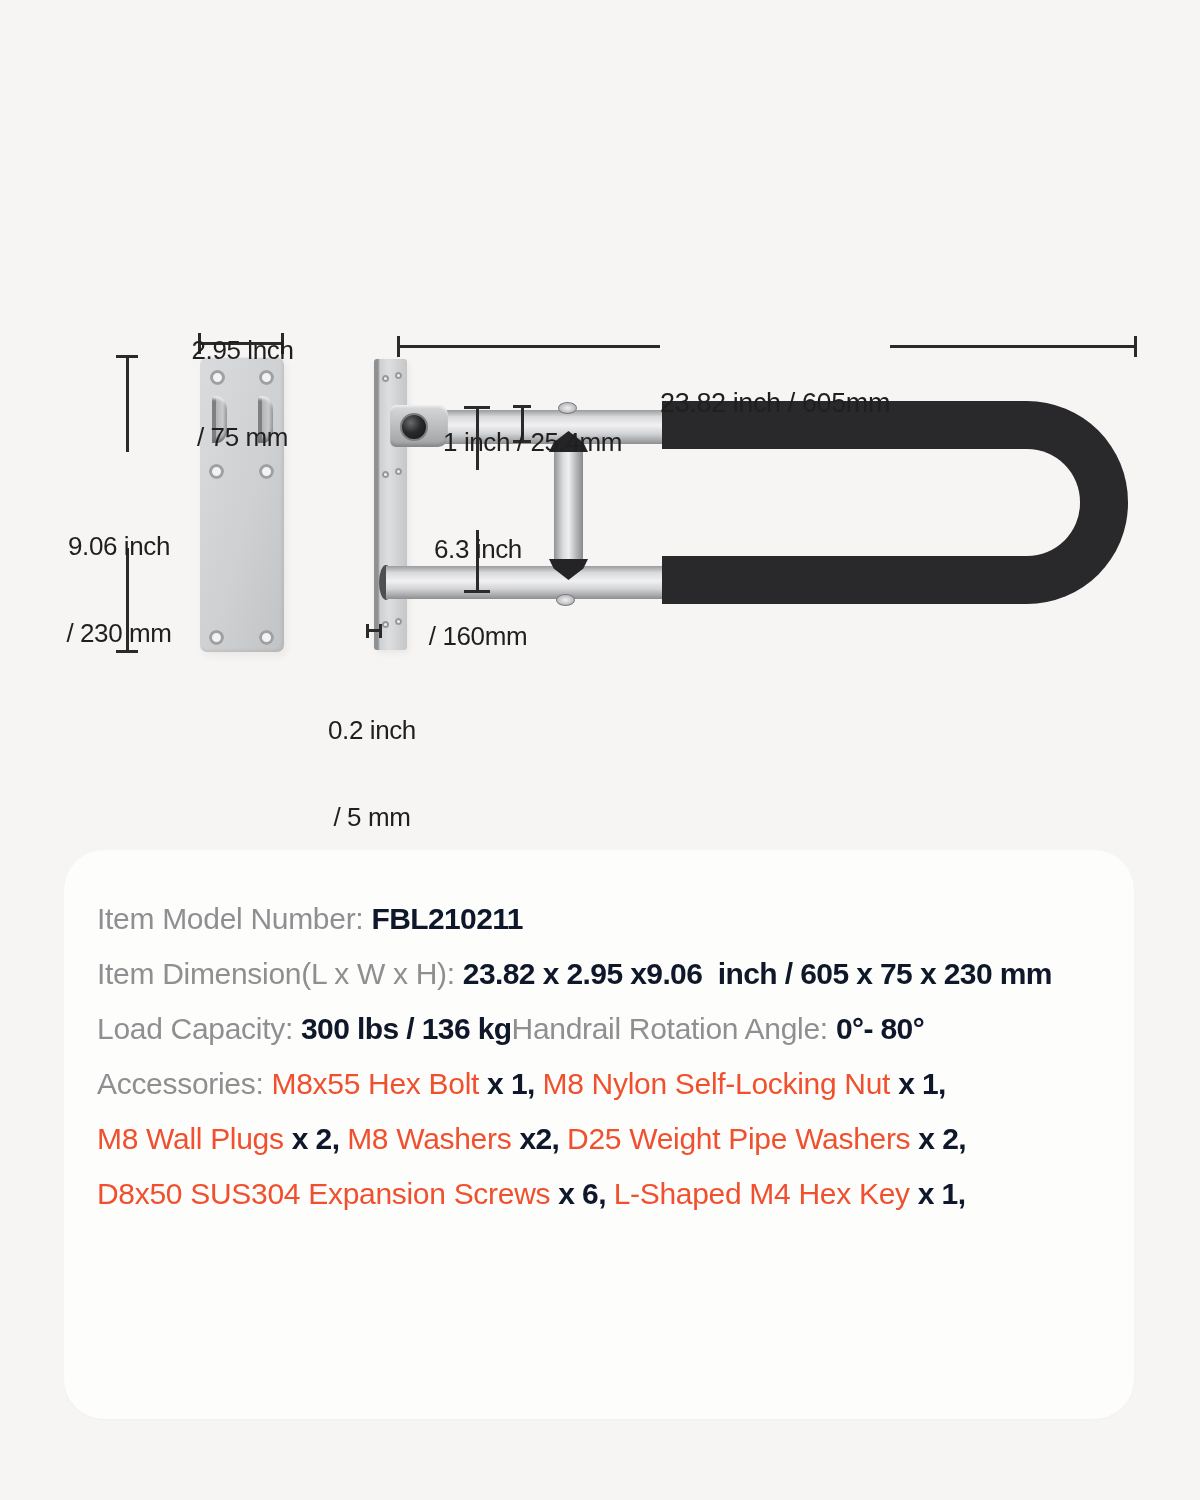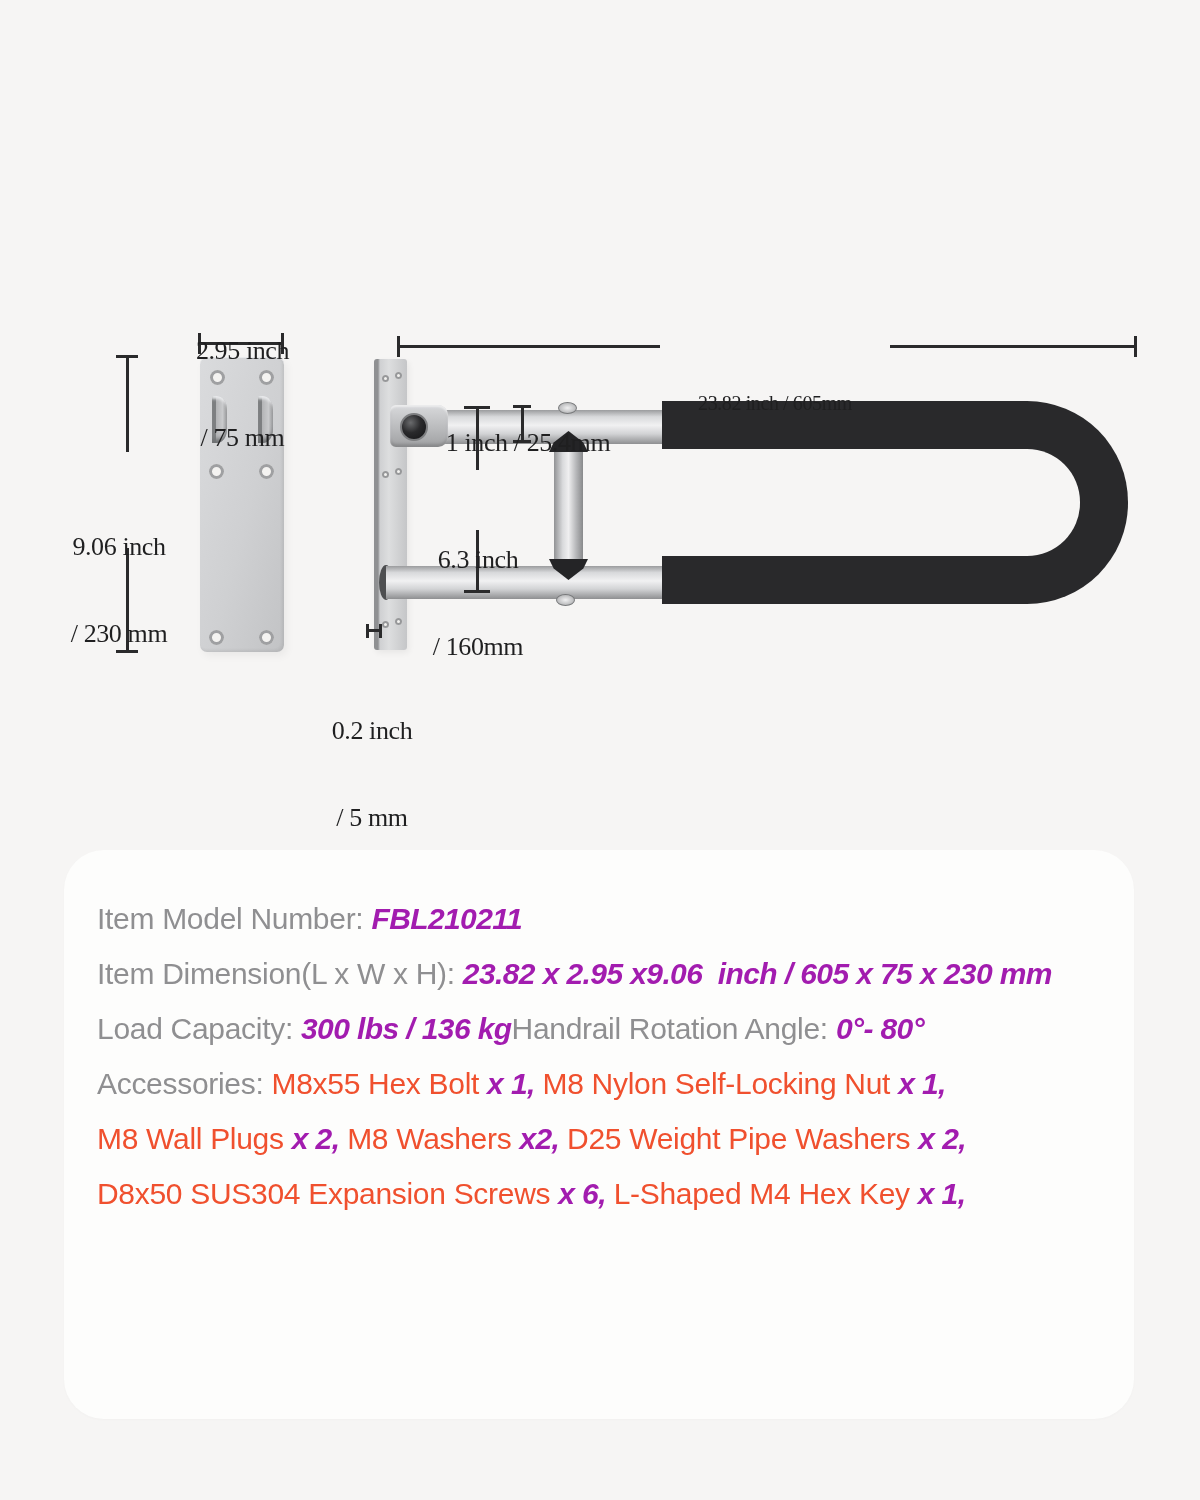--- a/index.html
+++ b/index.html
@@ -2,22 +2,22 @@
 <html><head>
 <meta charset="utf-8">
 <style>
   html,body{margin:0;padding:0;background:#f6f5f4;}
   .page{position:relative;width:1200px;height:1500px;background:#f6f5f4;overflow:hidden;
         font-family:"Liberation Sans","DejaVu Sans",sans-serif;}
 
   
   .dim{position:absolute;background:#2a2a2b;}
   .dim-label{position:absolute;color:#1f1f20;font-size:26px;line-height:29px;
-             letter-spacing:-0.4px;text-align:center;white-space:pre;font-family:Liberation Serif, serif;}
-  .dim-label.big{font-size:20px;}
+             letter-spacing:-0.4px;text-align:center;white-space:pre;}
+  .dim-label.big{font-size:27px;text-align:right;}
 
   
   .plate-front{position:absolute;left:200px;top:357px;width:84px;height:295px;border-radius:7px;
     background:linear-gradient(105deg,#dadbdd 0%,#cfd0d2 55%,#c2c3c5 100%);
     box-shadow:inset 0 1px 0 #e9eaec, inset -2px -2px 3px rgba(0,0,0,.07), 3px 4px 8px rgba(0,0,0,.05);}
   .hole{position:absolute;width:15px;height:15px;border-radius:50%;background:#f4f3f1;
     box-shadow:inset 0 0 0 3px #9fa0a2;}
   .hook{position:absolute;width:15px;height:47px;border-radius:0 10px 10px 0/0 14px 14px 0;
     background:linear-gradient(90deg,#7e8082 0 4px,#b3b4b6 4px,#c9cacc 70%,#9b9c9e);
     box-shadow:inset 0 -6px 4px -2px #6f7173, inset 0 5px 3px -2px #e9eaec;}
@@ -48,21 +48,21 @@
     background:radial-gradient(#f0f0f1,#a3a4a6);border:1px solid #77787a;}
 
   
   .panel{position:absolute;left:64px;top:850px;width:1070px;height:569px;background:#fdfdfc;
     border-radius:40px;box-shadow:0 1px 3px rgba(0,0,0,.02);}
   .spec-row{height:55px;line-height:55px;font-size:30px;white-space:pre;padding-left:33px;
     letter-spacing:-0.3px;color:#8f8f91;}
   .spec-row:first-child{margin-top:41px;}
   .seg-label{color:#8f8f91;}
   .seg-value{color:#f0502e;}
-  .seg-bold{color:#a21caf;font-weight:bold;letter-spacing:-0.6px;font-style:italic;}
+  .seg-bold{color:#0f172a;font-weight:bold;letter-spacing:-0.6px;}
   .spec-row:nth-child(4) .gap{margin-left:68px;}
   .spec-row:nth-child(5) .gap{margin-left:26px;}
 </style>
 </head>
 <body>
 
 <div class="page">
 
   <div>
 
@@ -131,21 +131,21 @@
     <div class="dim" style="left:513px;top:440px;width:18px;height:3px"></div>
     <div class="dim" style="left:521px;top:407px;width:3px;height:34px"></div>
     <div class="dim-label" style="left:443px;top:370px;width:170px">
       <div>1 inch / 25.4mm</div>
     </div>
 
     <div class="dim" style="left:464px;top:406px;width:26px;height:3px"></div>
     <div class="dim" style="left:476px;top:408px;width:3px;height:62px"></div>
     <div class="dim" style="left:476px;top:530px;width:3px;height:62px"></div>
     <div class="dim" style="left:464px;top:590px;width:26px;height:3px"></div>
-    <div class="dim-label" style="left:416px;top:487px;width:124px">
+    <div class="dim-label" style="left:416px;top:477px;width:124px">
       <div>6.3 inch</div>
       <div>/ 160mm</div>
     </div>
 
     <div class="dim" style="left:366px;top:624px;width:3px;height:14px"></div>
     <div class="dim" style="left:379px;top:624px;width:3px;height:14px"></div>
     <div class="dim" style="left:366px;top:629px;width:16px;height:3px"></div>
     <div class="dim-label" style="left:320px;top:658px;width:104px">
       <div>0.2 inch</div>
       <div>/ 5 mm</div>

